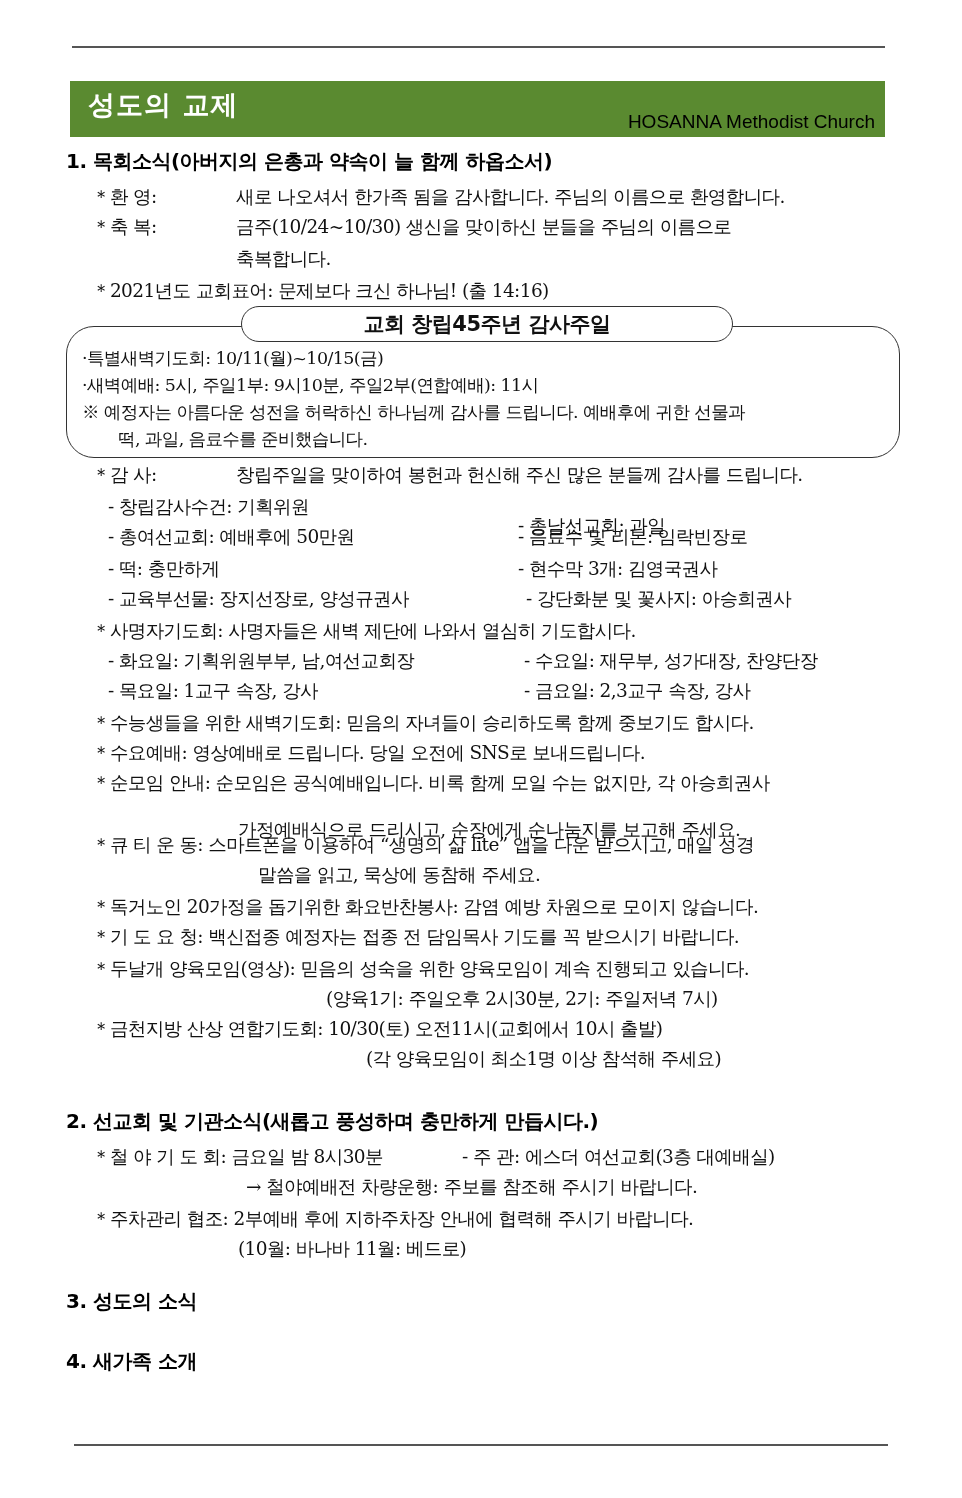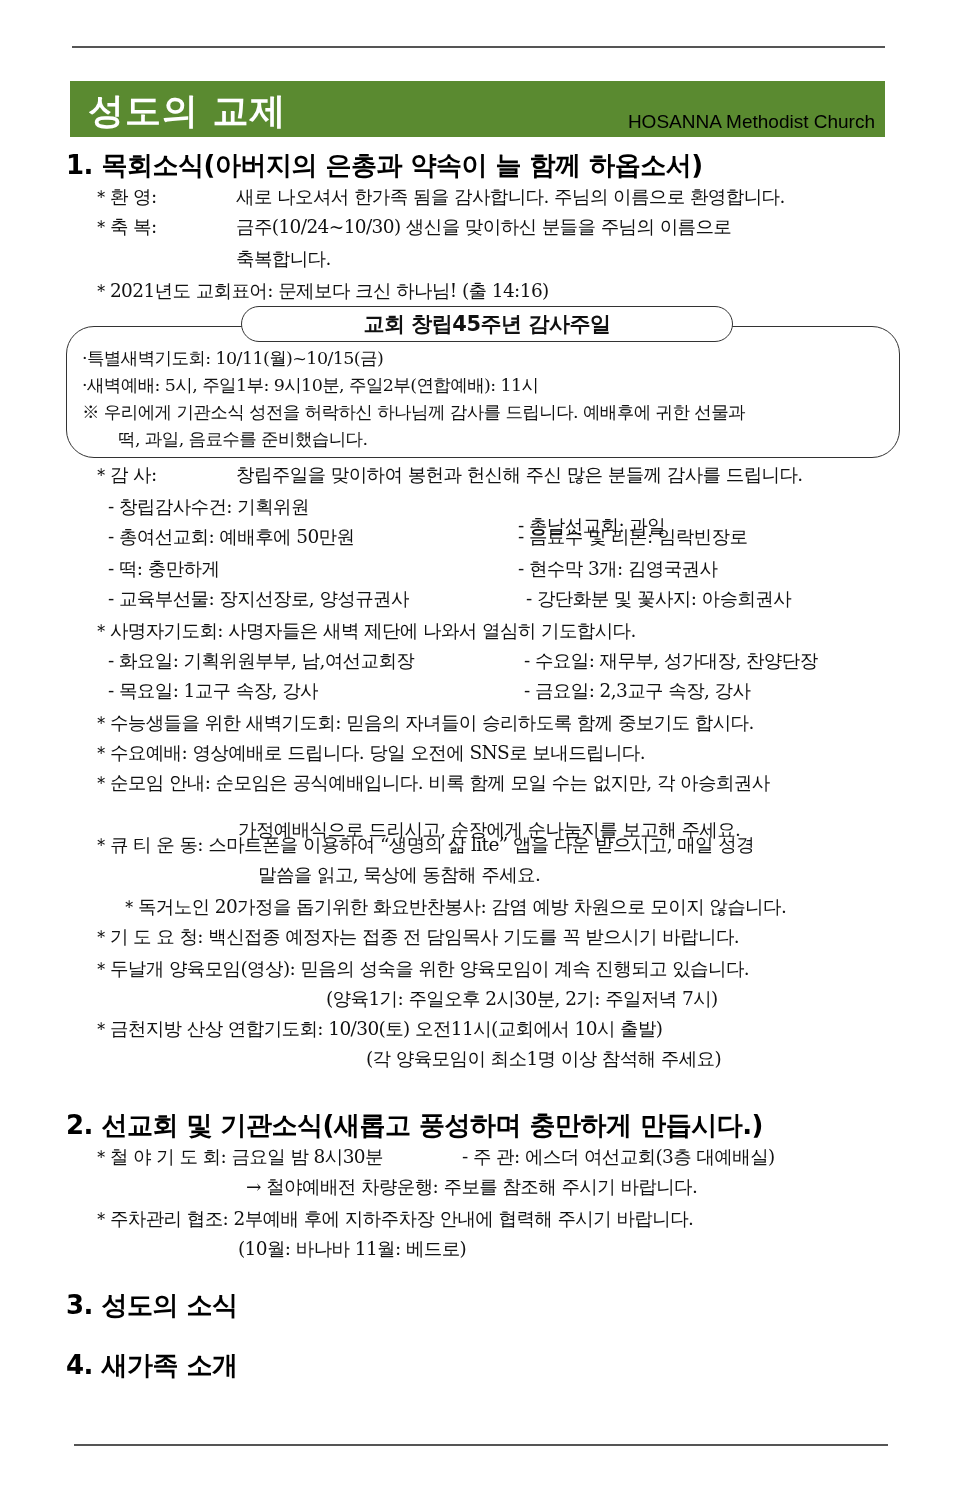--- a/index.html
+++ b/index.html
@@ -12,33 +12,33 @@
   .rule.top { left: 72px; top: 46px; width: 813px; }
   .rule.bottom { left: 74px; top: 1444px; width: 814px; }
 
   .banner {
     position: absolute; left: 70px; top: 81px; width: 815px; height: 56px;
     background: #5a8a30;
   }
   .banner-title {
     position: absolute; left: 18px; top: 6px;
     font-family: "DejaVu Sans", sans-serif; font-weight: bold;
-    font-size: 36px; color: #ffffff; letter-spacing: 1px;
+    font-size: 27px; color: #ffffff; letter-spacing: 1px;
   }
   .banner-sub {
     position: absolute; right: 10px; bottom: 4px;
     font-family: "Liberation Sans", sans-serif;
     font-size: 19px; color: #000000;
   }
   .banner-sub b { font-weight: normal; }
 
   .h1 {
     position: absolute; left: 66px;
     font-family: "DejaVu Sans", sans-serif; font-weight: bold;
-    font-size: 26px; color: #000; white-space: nowrap; letter-spacing: -0.5px;
+    font-size: 20px; color: #000; white-space: nowrap; letter-spacing: -0.5px;
   }
   .line {
     position: absolute; font-size: 18.5px; white-space: nowrap; color: #111;
     letter-spacing: -0.6px;
   }
 
   
   .box {
     position: absolute; left: 66px; top: 326px; width: 832px; height: 130px;
     border: 1.5px solid #333; border-radius: 28px;
@@ -70,21 +70,21 @@
 <div class="line" style="left:92px; top:214px;">＊축        복:</div>
 <div class="line" style="left:236px; top:214px;">금주(10/24~10/30) 생신을 맞이하신 분들을 주님의 이름으로</div>
 <div class="line" style="left:236px; top:246px;">축복합니다.</div>
 
 <div class="line" style="left:92px; top:278px;">＊2021년도 교회표어: 문제보다 크신 하나님! (출 14:16)</div>
 
 <div class="box"></div>
 <div class="box-title">교회 창립45주년 감사주일</div>
 <div class="box-line" style="left:82px; top:346px;">·특별새벽기도회: 10/11(월)~10/15(금)</div>
 <div class="box-line" style="left:82px; top:373px;">·새벽예배: 5시, 주일1부: 9시10분, 주일2부(연합예배): 11시</div>
-<div class="box-line" style="left:82px; top:400px;">※ 우리에게 기관소식 성전을 허락하신 하나님께 감사를 드립니다. 예배후에 귀한 선물과</div>
+<div class="box-line" style="left:82px; top:400px;">※ 예정자는 아름다운 성전을 허락하신 하나님께 감사를 드립니다. 예배후에 귀한 선물과</div>
 <div class="box-line" style="left:118px; top:427px;">떡, 과일, 음료수를 준비했습니다.</div>
 
 <div class="line" style="left:92px; top:462px;">＊감        사:</div>
 <div class="line" style="left:236px; top:462px;">창립주일을 맞이하여 봉헌과 헌신해 주신 많은 분들께 감사를 드립니다.</div>
 
 <div class="line" style="left:108px; top:494px;">- 창립감사수건: 기획위원</div>
 <div class="line" style="left:108px; top:524px;">- 총여선교회: 예배후에 50만원</div>
 <div class="line" style="left:108px; top:556px;">- 떡: 충만하게</div>
 <div class="line" style="left:108px; top:586px;">- 교육부선물: 장지선장로, 양성규권사</div>
 <div class="line" style="left:518px; top:465px;margin-top:48px;">- 총남선교회: 과일</div>
@@ -97,21 +97,21 @@
 <div class="line" style="left:108px; top:678px;">- 목요일: 1교구 속장, 강사</div>
 <div class="line" style="left:524px; top:648px;">- 수요일: 재무부, 성가대장, 찬양단장</div>
 <div class="line" style="left:524px; top:678px;">- 금요일: 2,3교구 속장, 강사</div>
 
 <div class="line" style="left:92px; top:710px;">＊수능생들을 위한 새벽기도회: 믿음의 자녀들이 승리하도록 함께 중보기도 합시다.</div>
 <div class="line" style="left:92px; top:740px;">＊수요예배: 영상예배로 드립니다. 당일 오전에 SNS로 보내드립니다.</div>
 <div class="line" style="left:92px; top:770px;">＊순모임 안내: 순모임은 공식예배입니다. 비록 함께 모일 수는 없지만, 각 아승희권사</div>
 <div class="line" style="left:238px; top:796px;margin-top:21px;">가정예배식으로 드리시고, 순장에게 순나눔지를 보고해 주세요.</div>
 <div class="line" style="left:92px; top:832px;">＊큐 티 운 동: 스마트폰을 이용하여 “생명의 삶 lite” 앱을 다운 받으시고, 매일 성경</div>
 <div class="line" style="left:258px; top:862px;">말씀을 읽고, 묵상에 동참해 주세요.</div>
-<div class="line" style="left:92px; top:894px;margin-left:28px;">＊독거노인 20가정을 돕기위한 화요반찬봉사: 감염 예방 차원으로 모이지 않습니다.</div>
+<div class="line" style="left:92px; top:894px;">＊독거노인 20가정을 돕기위한 화요반찬봉사: 감염 예방 차원으로 모이지 않습니다.</div>
 <div class="line" style="left:92px; top:924px;">＊기 도 요 청: 백신접종 예정자는 접종 전 담임목사 기도를 꼭 받으시기 바랍니다.</div>
 <div class="line" style="left:92px; top:956px;">＊두날개 양육모임(영상): 믿음의 성숙을 위한 양육모임이 계속 진행되고 있습니다.</div>
 <div class="line" style="left:326px; top:986px;">(양육1기: 주일오후 2시30분, 2기: 주일저녁 7시)</div>
 <div class="line" style="left:92px; top:1016px;">＊금천지방 산상 연합기도회: 10/30(토) 오전11시(교회에서 10시 출발)</div>
 <div class="line" style="left:366px; top:1046px;">(각 양육모임이 최소1명 이상 참석해 주세요)</div>
 
 <div class="h1" style="top:1108px;">2. 선교회 및 기관소식(새롭고 풍성하며 충만하게 만듭시다.)</div>
 <div class="line" style="left:92px; top:1144px;">＊철 야 기 도 회: 금요일 밤 8시30분</div>
 <div class="line" style="left:462px; top:1144px;">- 주 관: 에스더 여선교회(3층 대예배실)</div>
 <div class="line" style="left:246px; top:1174px;">→ 철야예배전 차량운행: 주보를 참조해 주시기 바랍니다.</div>

